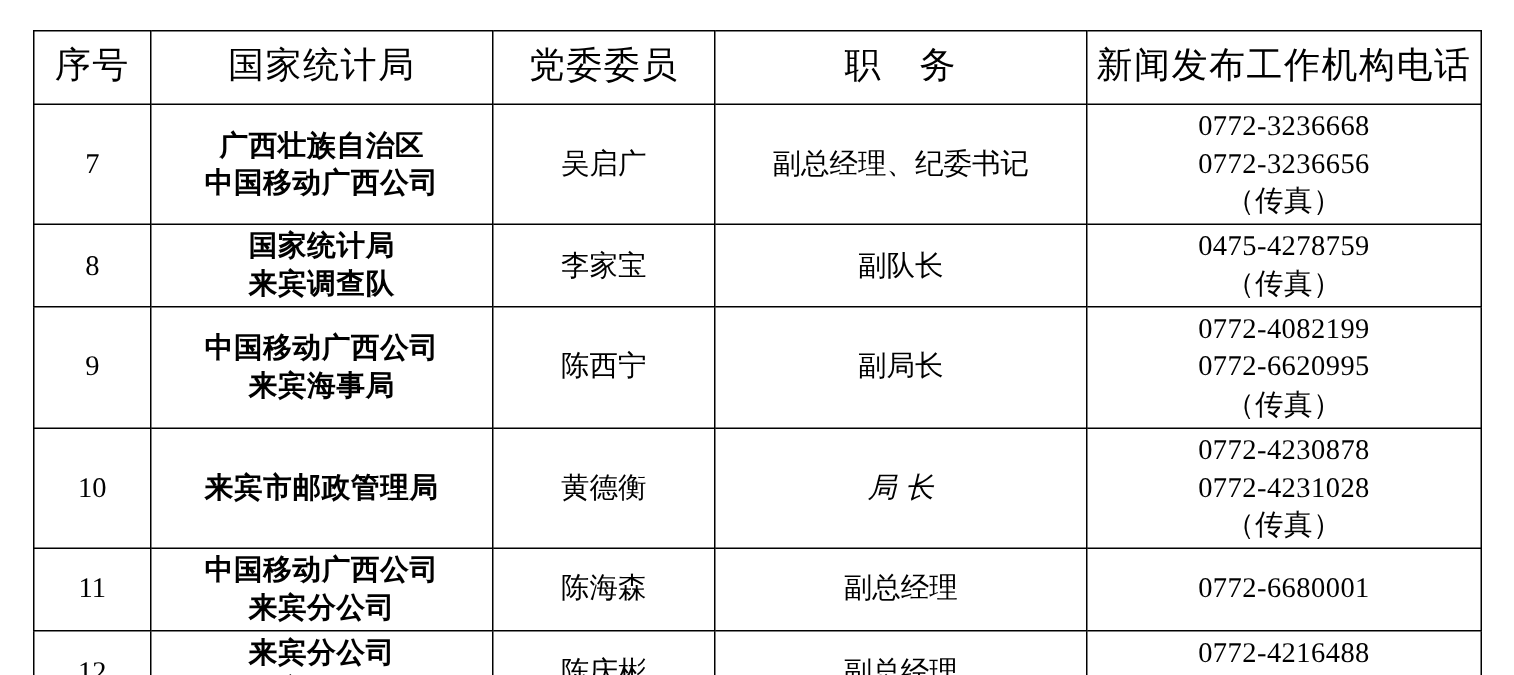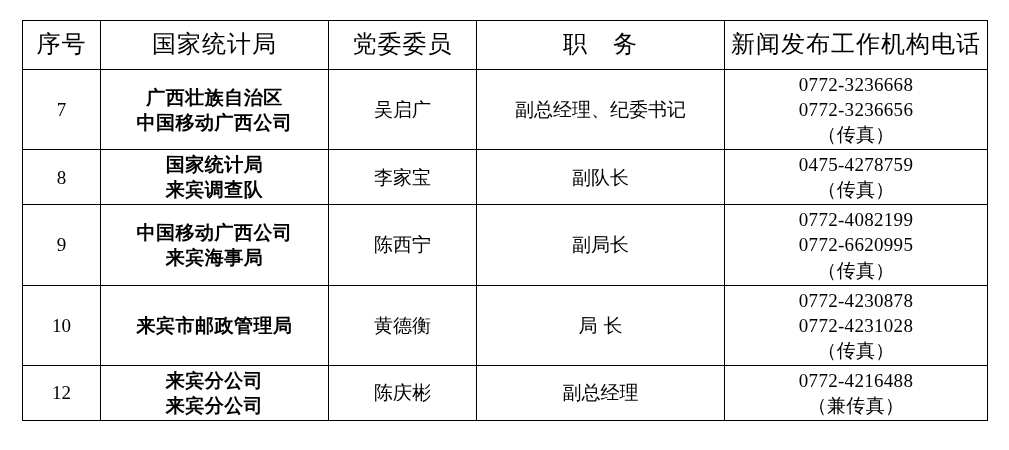--- a/index.html
+++ b/index.html
@@ -50,21 +50,21 @@
   col.c-title { width: 248px; }
   col.c-phone { width: 263px; }
 
   .cell-lines span {
     display: block;
     white-space: nowrap;
   }
   .idx { font-size: 19px; }
   .dept span { letter-spacing: 0.5px; font-weight: bold; }
   .phone span { letter-spacing: 0.3px; }
-  .spaced-title { letter-spacing: 6px; padding-left: 6px; }
+  .spaced-title { letter-spacing: 6px; padding-left: 6px; font-style: italic; }
 </style>
 </head>
 <body>
 
 <div id="sheet">
   <table class="contact-table">
     <colgroup>
       <col class="c-index">
       <col class="c-dept">
       <col class="c-name">
@@ -137,20 +137,34 @@
         <td class="cell-lines">
           <span class="spaced-title">局长</span>
         </td>
         <td class="cell-lines phone">
           <span>0772-4230878</span>
           <span>0772-4231028</span>
           <span>（传真）</span>
         </td>
       </tr>
       <tr>
+        <td class="idx">11</td>
+        <td class="cell-lines dept">
+          <span>中国移动广西公司</span>
+          <span>来宾分公司</span>
+        </td>
+        <td>陈海森</td>
+        <td class="cell-lines">
+          <span>副总经理</span>
+        </td>
+        <td class="cell-lines phone">
+          <span>0772-6680001</span>
+        </td>
+      </tr>
+      <tr>
         <td class="idx">12</td>
         <td class="cell-lines dept">
           <span>来宾分公司</span>
           <span>来宾分公司</span>
         </td>
         <td>陈庆彬</td>
         <td class="cell-lines">
           <span>副总经理</span>
         </td>
         <td class="cell-lines phone">

